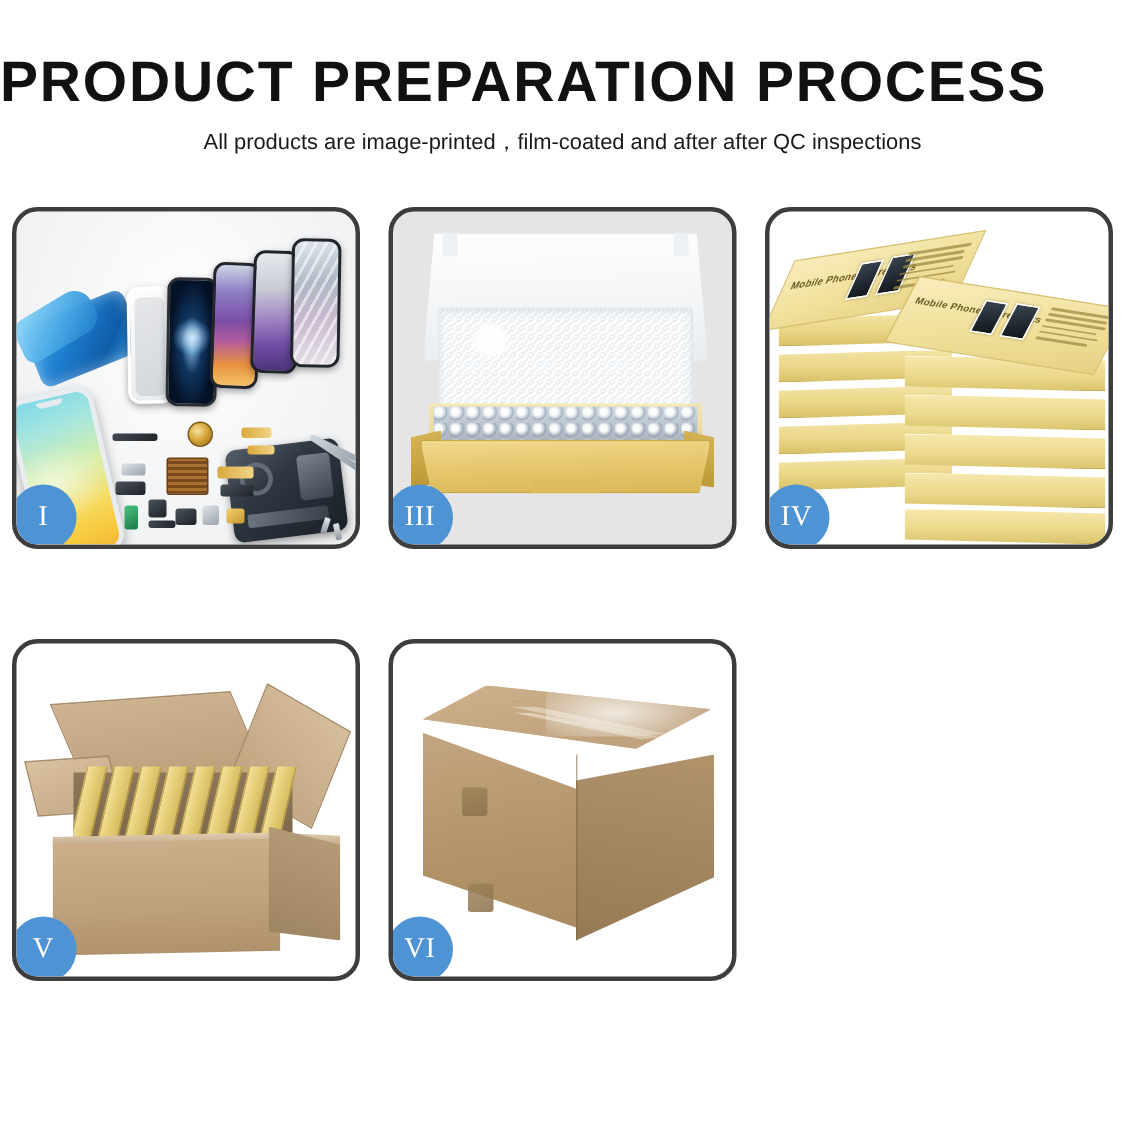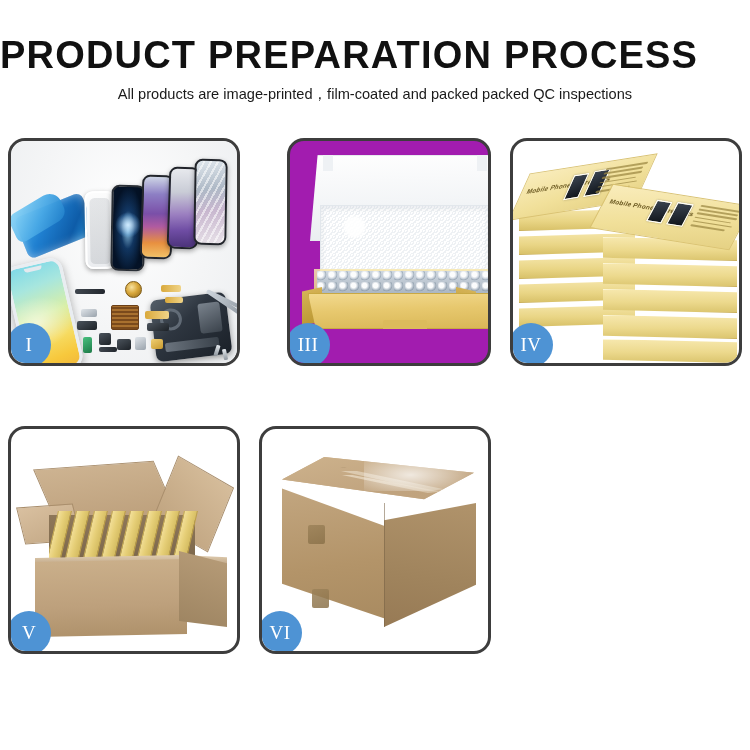--- a/index.html
+++ b/index.html
@@ -247,21 +247,21 @@
     background: linear-gradient(180deg, rgba(255,255,255,.85), rgba(190,205,218,.55));
     transform: rotate(-1.2deg);
   }
   .p2 .edgeL, .p2 .edgeR {
     position:absolute; top:0; width:15px; height:100%;
     background: linear-gradient(90deg, rgba(225,233,240,.95), rgba(248,251,253,.6));
   }
   .p2 .edgeL { left:0; } .p2 .edgeR { right:0; transform: scaleX(-1); }
 
   
-  .p3 { background: #a21caf; margin-left: 28px; }
+  .p3 { background: #e5e5e5; }
   .p3 .lid {
     position:absolute; left:20px; top:14px; width:190px; height:86px;
     background: linear-gradient(178deg,#fefefe 0%,#f3f5f7 55%,#e9edf0 100%);
     border:1px solid #e6eaee;
     clip-path: polygon(4% 0%, 96% 0%, 100% 100%, 0% 100%);
     box-shadow: 0 1px 2px rgba(0,0,0,.05);
   }
   .p3 .lid .tabL, .p3 .lid .tabR {
     position:absolute; top:-1px; width:10px; height:16px; background:#eef1f4;
   }
@@ -470,21 +470,21 @@
     background: radial-gradient(ellipse at 40% 60%, rgba(255,255,255,.75), rgba(255,255,255,0) 70%);
   }
 </style>
 </head>
 <body>
 
 <div class="page">
 
   <div class="header">
     <div class="title">PRODUCT PREPARATION PROCESS</div>
-    <div class="subtitle">All products are image-printed，film-coated and packed packed QC inspections</div>
+    <div class="subtitle">All products are image-printed，film-coated and after after QC inspections</div>
   </div>
 
   <div class="grid">
 
     <div class="panel p1">
       <div class="panel-inner">
         <div class="wash"></div>
 
         <div class="film">
           <div class="film-d"></div>

